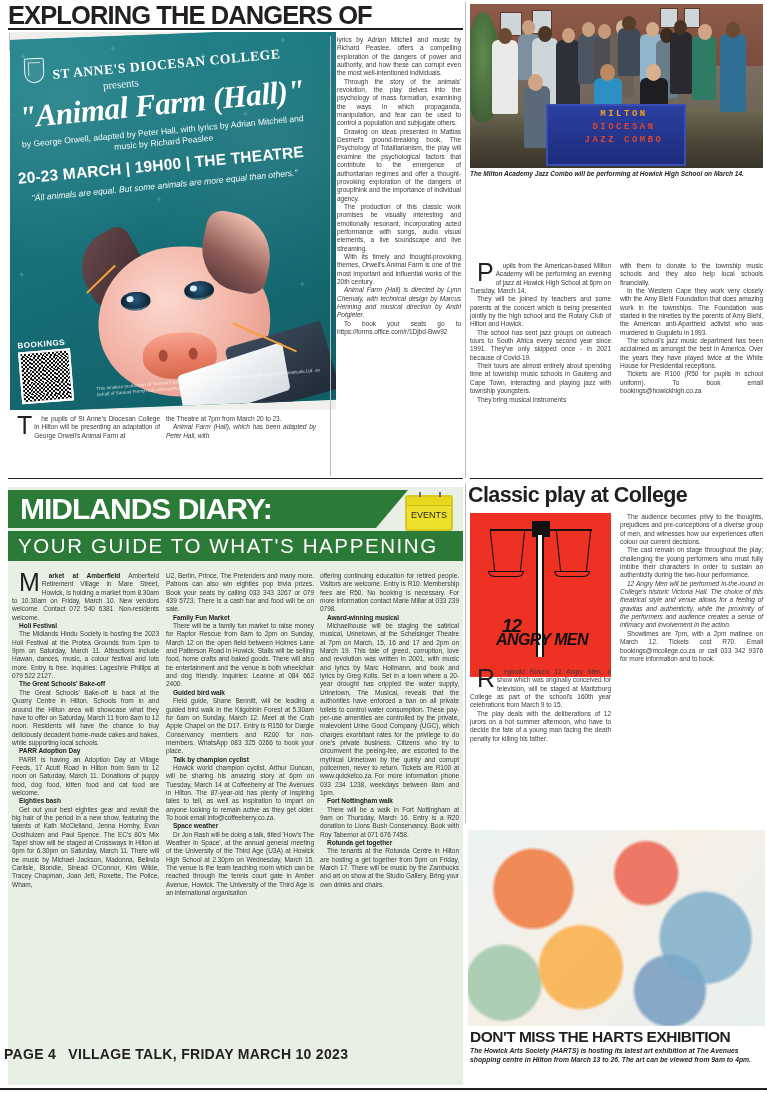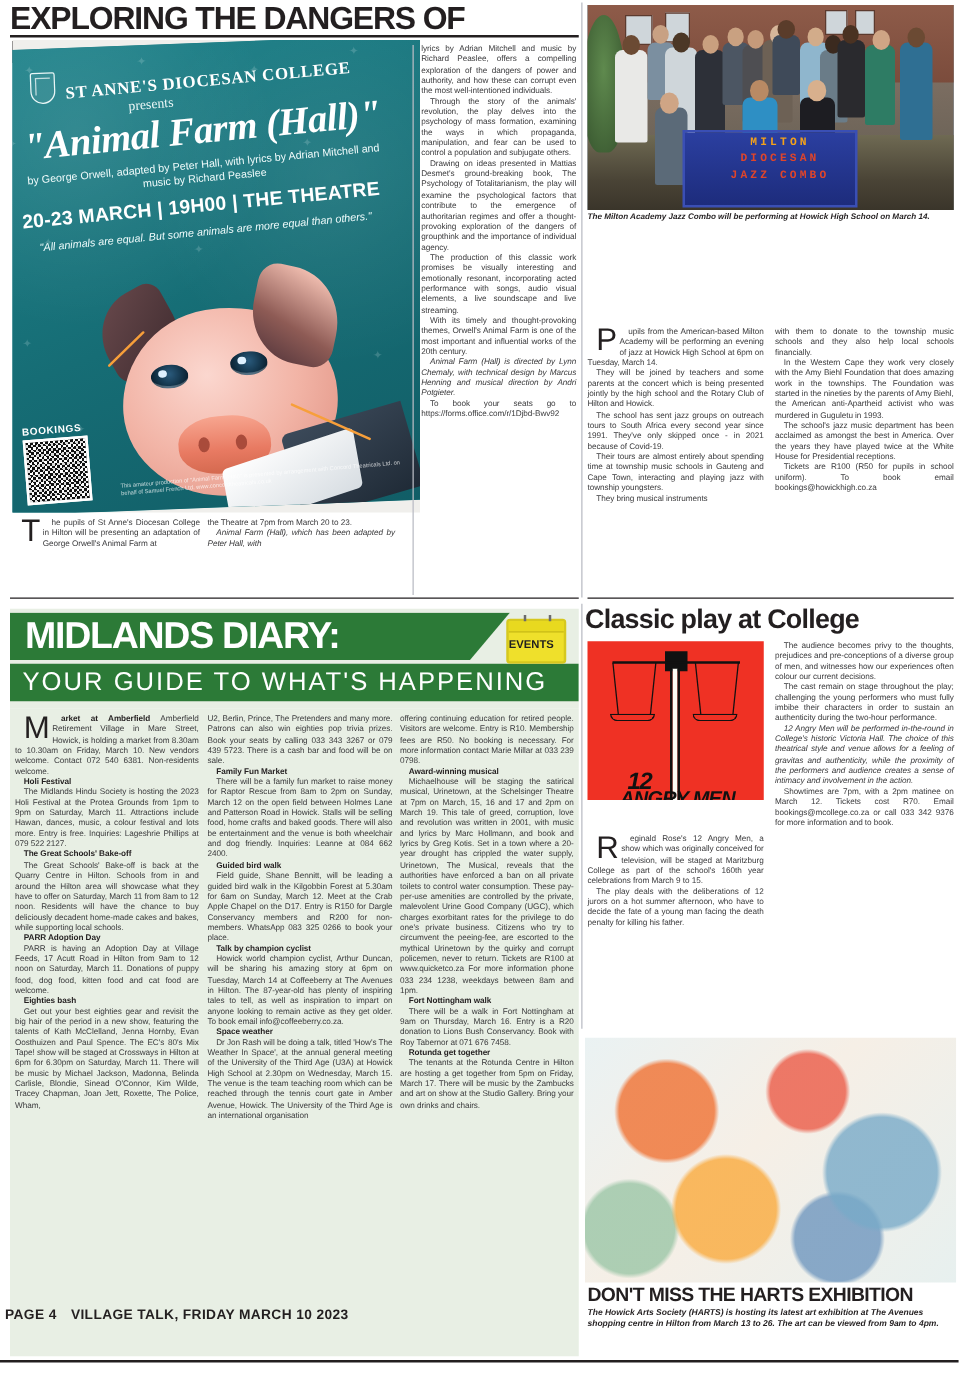--- a/index.html
+++ b/index.html
@@ -236,37 +236,37 @@
   .diary-t2 {
     position:absolute; left:10px; top:46px;
     color:#ffffff; font-size:20.5px; letter-spacing:1.6px; line-height:26px;
   }
   .cal-icon {
     position:absolute; left:397px; top:8px; width:48px; height:36px;
     background:#efe02b; border:2px solid #d6c81f; border-radius:3px;
   }
   .cal-icon .top { position:absolute; left:0; top:0; width:100%; height:9px; background:#e8d91f; border-bottom:1px solid #c9bb18; }
   .cal-icon .ring { position:absolute; top:-5px; width:2px; height:9px; background:#6b6b6b; }
-  .cal-icon .lbl { position:absolute; left:0; top:13px; width:100%; font-size:9px; font-weight:bold; color:#1f1f1f; }
+  .cal-icon .lbl { position:absolute; left:0; top:13px; width:100%; text-align:center; font-size:9px; font-weight:normal; color:#1f1f1f; }
 
   .diary-bg {
     position:absolute; left:8px; top:567px; width:455px; height:518px;
     background:#e8efe4;
   }
   .d-c1 { position:absolute; left:12px; top:572px; width:147px; }
   .d-c2 { position:absolute; left:166px; top:572px; width:148px; }
   .d-c3 { position:absolute; left:320px; top:572px; width:139px; }
 
   
   .hl-classic {
     position:absolute; left:468px; top:483px; width:297px;
     font-size:21.5px; font-weight:bold; letter-spacing:-0.6px; color:#231f20;
   }
   .poster12 {
-    position:absolute; left:470px; top:513px; width:141px; height:127px;
+    position:absolute; left:470px; top:513px; width:141px; height:164px;
     background:#ef3124; overflow:hidden;
   }
   .sc-beam { position:absolute; left:20px; top:16px; width:102px; height:1.6px; background:#111; }
   .sc-post { position:absolute; left:62px; top:8px; width:18px; height:16px; background:#111; }
   .sc-pole {
     position:absolute; left:66px; top:22px; width:8px; height:122px;
     background:linear-gradient(180deg,#fdfcf5 0%, #fdfcf5 100%);
     border-left:2px solid #111; border-right:2px solid #111;
   }
   .sc-str { position:absolute; width:1px; background:#111; }
@@ -298,21 +298,21 @@
   }
   .harts-sub {
     position:absolute; left:2px; top:216px; width:293px;
     font-size:6.8px; font-style:italic; font-weight:bold; line-height:9px; color:#231f20;
   }
 
   
   .footer-rule { position:absolute; left:0; top:1088px; width:767px; height:1.5px; background:#231f20; }
   .footer {
     position:absolute; left:4px; top:1046px; width:500px;
-    font-size:11px; font-weight:bold; letter-spacing:.3px; color:#231f20;
+    font-size:14px; font-weight:bold; letter-spacing:.3px; color:#231f20;
   }
   .footer .pg { margin-right:8px; }
 </style>
 </head>
 <body>
 
 <div class="page">
 
   <div class="hl-main">EXPLORING THE DANGERS OF POWER</div>
   <div class="hl-rule"></div>

